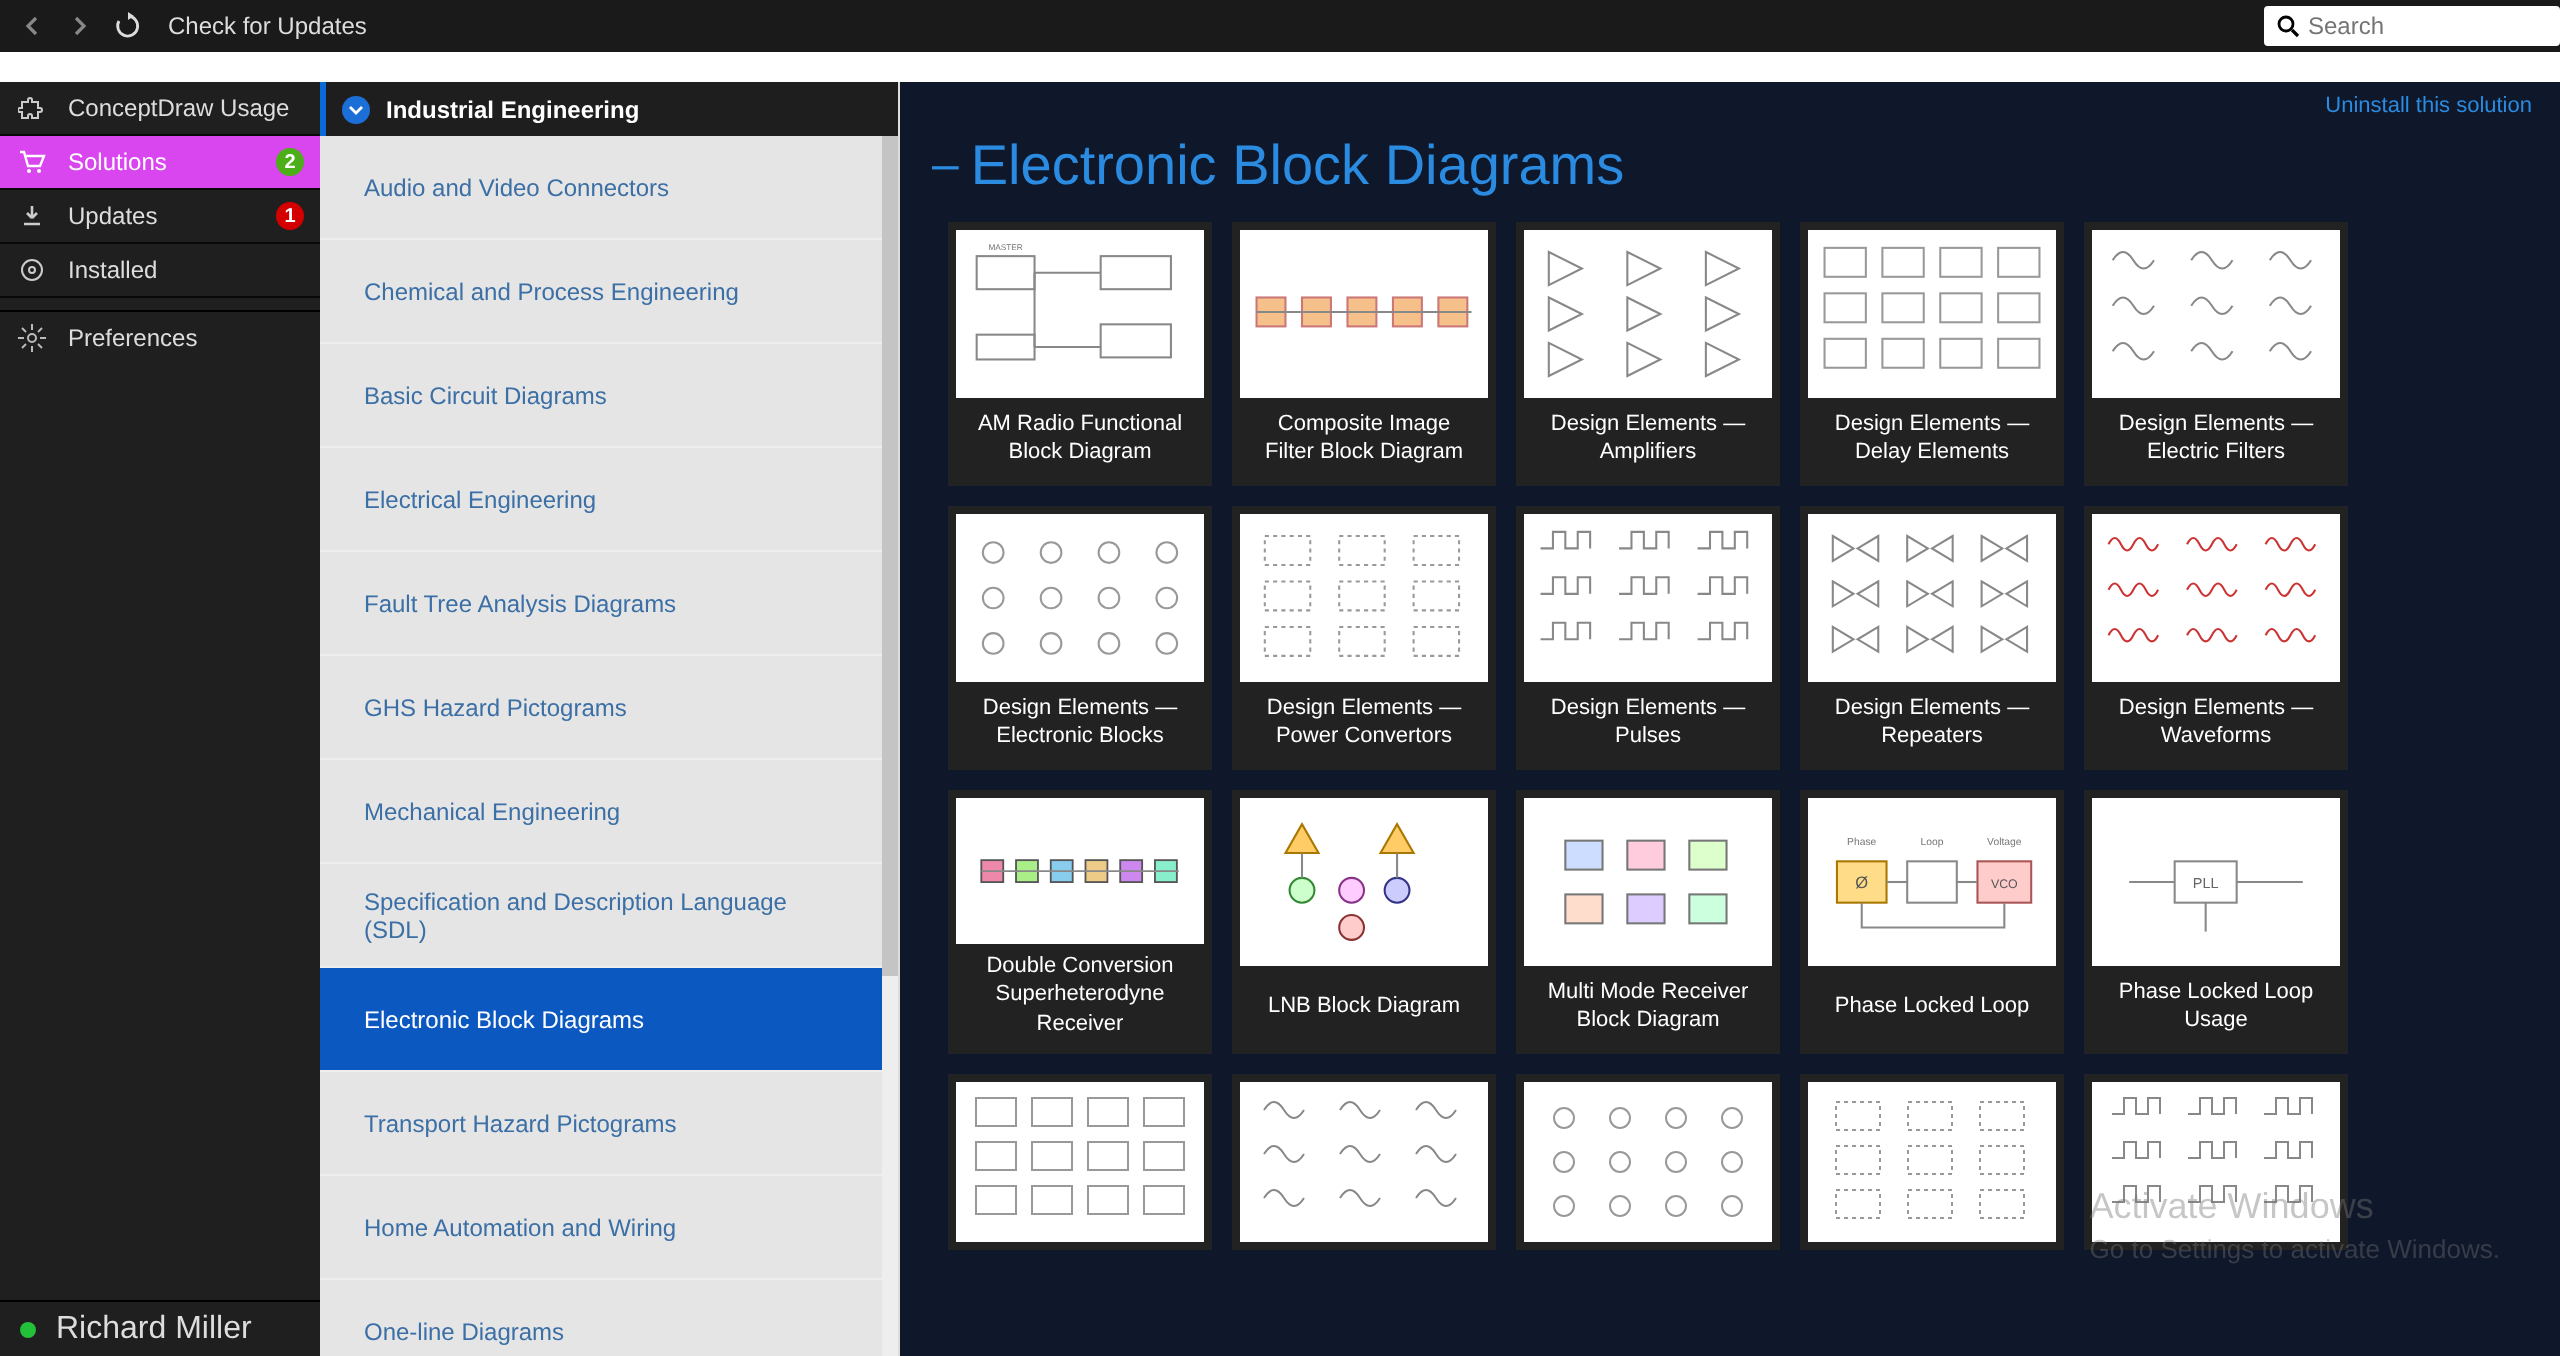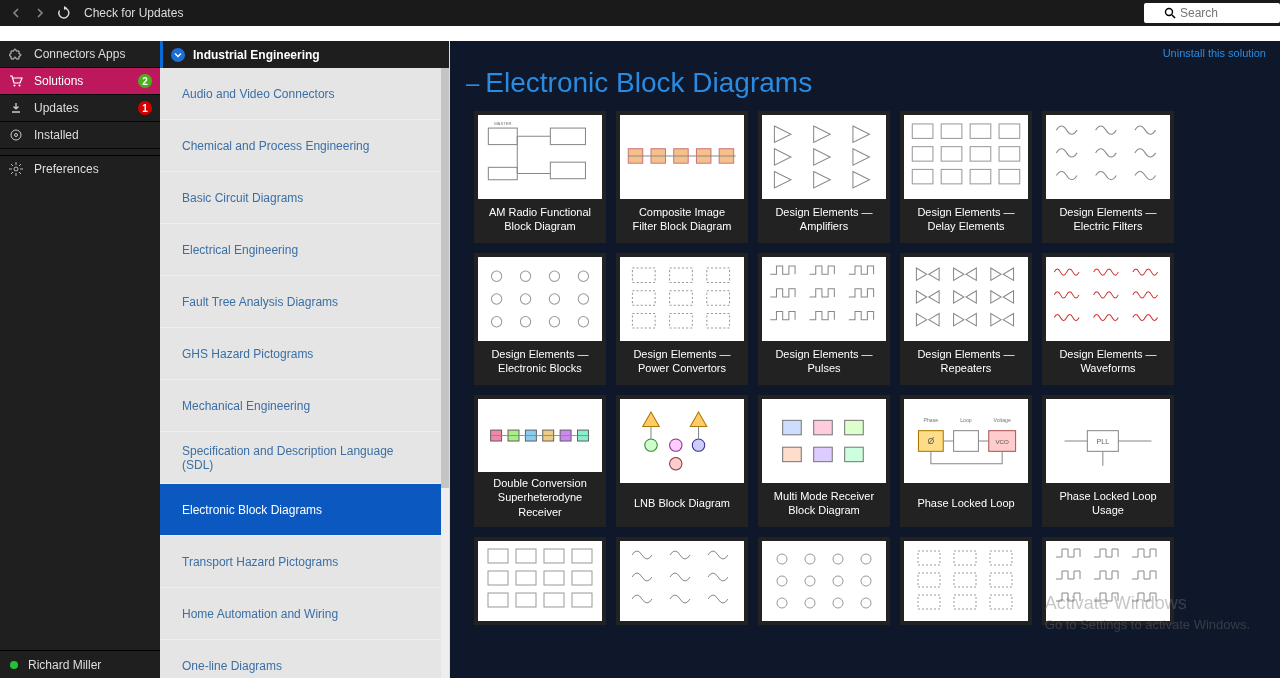--- a/index.html
+++ b/index.html
@@ -3,35 +3,35 @@
 <meta charset="utf-8">
 <style>
 * { margin: 0; padding: 0; box-sizing: border-box; font-family: "Segoe UI", Arial, sans-serif; }
 html, body { width: 1280px; height: 678px; overflow: hidden; background: #fff; }
 .app { display: flex; flex-direction: column; width: 100%; height: 100%; gap: 15px; }
 .topbar { height: 26px; background: #1a1a1a; display: flex; align-items: center; color: #c8c8c8; font-size: 12px; }
 .topbar-left { display: flex; align-items: center; gap: 8px; padding-left: 8px; }
 .nav-arrow { width: 16px; height: 16px; display: flex; align-items: center; justify-content: center; color: #888; cursor: pointer; }
 .refresh { width: 16px; height: 16px; display: flex; align-items: center; justify-content: center; color: #ddd; cursor: pointer; }
 .check-updates { color: #ddd; cursor: pointer; padding-left: 4px; }
-.search-box { margin-left: auto; background: #fff; height: 20px; width: 136px; display: flex; align-items: center; padding: 0 20px; border-radius: 2px; }
+.search-box { margin-left: auto; background: #fff; height: 20px; width: 148px; display: flex; align-items: center; padding: 0 6px; border-radius: 2px; }
 .search-box svg { flex-shrink: 0; }
 .search-box input { border: none; outline: none; font-size: 12px; width: 100%; padding-left: 4px; background: transparent; }
 .main-row { flex: 1; display: flex; min-height: 0; }
 .left-col { width: 160px; background: #1f1f1f; display: flex; flex-direction: column; }
 .left-item { height: 27px; display: flex; align-items: center; color: #ddd; font-size: 12px; cursor: pointer; padding-left: 8px; gap: 10px; border-bottom: 1px solid #080808; position: relative; }
-.left-item.selected { background: #be185d; color: #fff; }
+.left-item.selected { background: #d946ef; color: #fff; }
 .left-item .label { flex: 1; }
 .left-icon { width: 16px; height: 16px; display: flex; align-items: center; justify-content: center; color: #ccc; }
 .left-item.selected .left-icon { color: #fff; }
 .badge { width: 14px; height: 14px; border-radius: 50%; font-size: 10px; font-weight: bold; color: #fff; display: flex; align-items: center; justify-content: center; margin-right: 8px; }
 .badge.green { background: #4caf1a; }
 .badge.red { background: #d40000; }
 .spacer { flex: 1; }
-.user-row { height: 28px; display: flex; align-items: center; color: #ddd; font-size: 12px; padding-left: 10px; gap: 10px; border-top: 1px solid #000; }
+.user-row { height: 28px; display: flex; align-items: center; color: #ddd; font-size: 16px; padding-left: 10px; gap: 10px; border-top: 1px solid #000; }
 .status-dot { width: 8px; height: 8px; border-radius: 50%; background: #23c03a; }
 .mid-col { width: 290px; background: #fafafa; display: flex; flex-direction: column; border-right: 1px solid #ddd; position: relative; }
 .mid-header { height: 27px; background: #1e1e1e; color: #fff; display: flex; align-items: center; font-size: 12px; padding-left: 8px; gap: 8px; font-weight: 600; border-left: 3px solid #0a6ad8; }
 .expand-circle { width: 14px; height: 14px; border-radius: 50%; background: #1b6fd6; display: flex; align-items: center; justify-content: center; }
 .mid-list { flex: 1; overflow-y: auto; }
 .mid-item { height: 52px; display: flex; align-items: center; padding: 0 22px; font-size: 12px; color: #3b6fa5; border-bottom: 1px solid #eee; cursor: pointer; background: #e5e5e5; }
 .mid-item.selected { background: #0a58c0; color: #fff; }
 .mid-scrollbar { position: absolute; top: 27px; right: 0; width: 8px; bottom: 0; background: #eee; }
 .mid-thumb { position: absolute; left: 0; right: 0; top: 0; height: 420px; background: #c4c4c4; border-radius: 0; }
 .content-col { flex: 1; background: #0f172a; display: flex; flex-direction: column; min-width: 0; }
@@ -86,21 +86,21 @@
   <div class="main-row">
 
     <div class="left-col">
       <div id="leftnav-slot">
           <div class="left-item">
             <span class="left-icon">
               <svg width="14" height="14" viewBox="0 0 14 14">
                 <path d="M2 4h3v-1a1 1 0 0 1 2 0v1h3v3h1a1 1 0 0 1 0 2h-1v3h-3v-1a1 1 0 0 0-2 0v1h-3v-3h-1a1 1 0 0 1 0-2h1z" fill="none" stroke="#ccc"></path>
               </svg>
             </span>
-            <span class="label">Connectors Apps</span>
+            <span class="label">ConceptDraw Usage</span>
           </div>
           <div class="left-item selected">
             <span class="left-icon">
               <svg width="14" height="14" viewBox="0 0 14 14">
                 <path d="M1 2h2l2 7h6l2-5h-9" fill="none" stroke="currentColor" stroke-width="1.2"></path>
                 <circle cx="5.5" cy="11.5" r="1" fill="currentColor"></circle>
                 <circle cx="10.5" cy="11.5" r="1" fill="currentColor"></circle>
               </svg>
             </span>
             <span class="label">Solutions</span>

